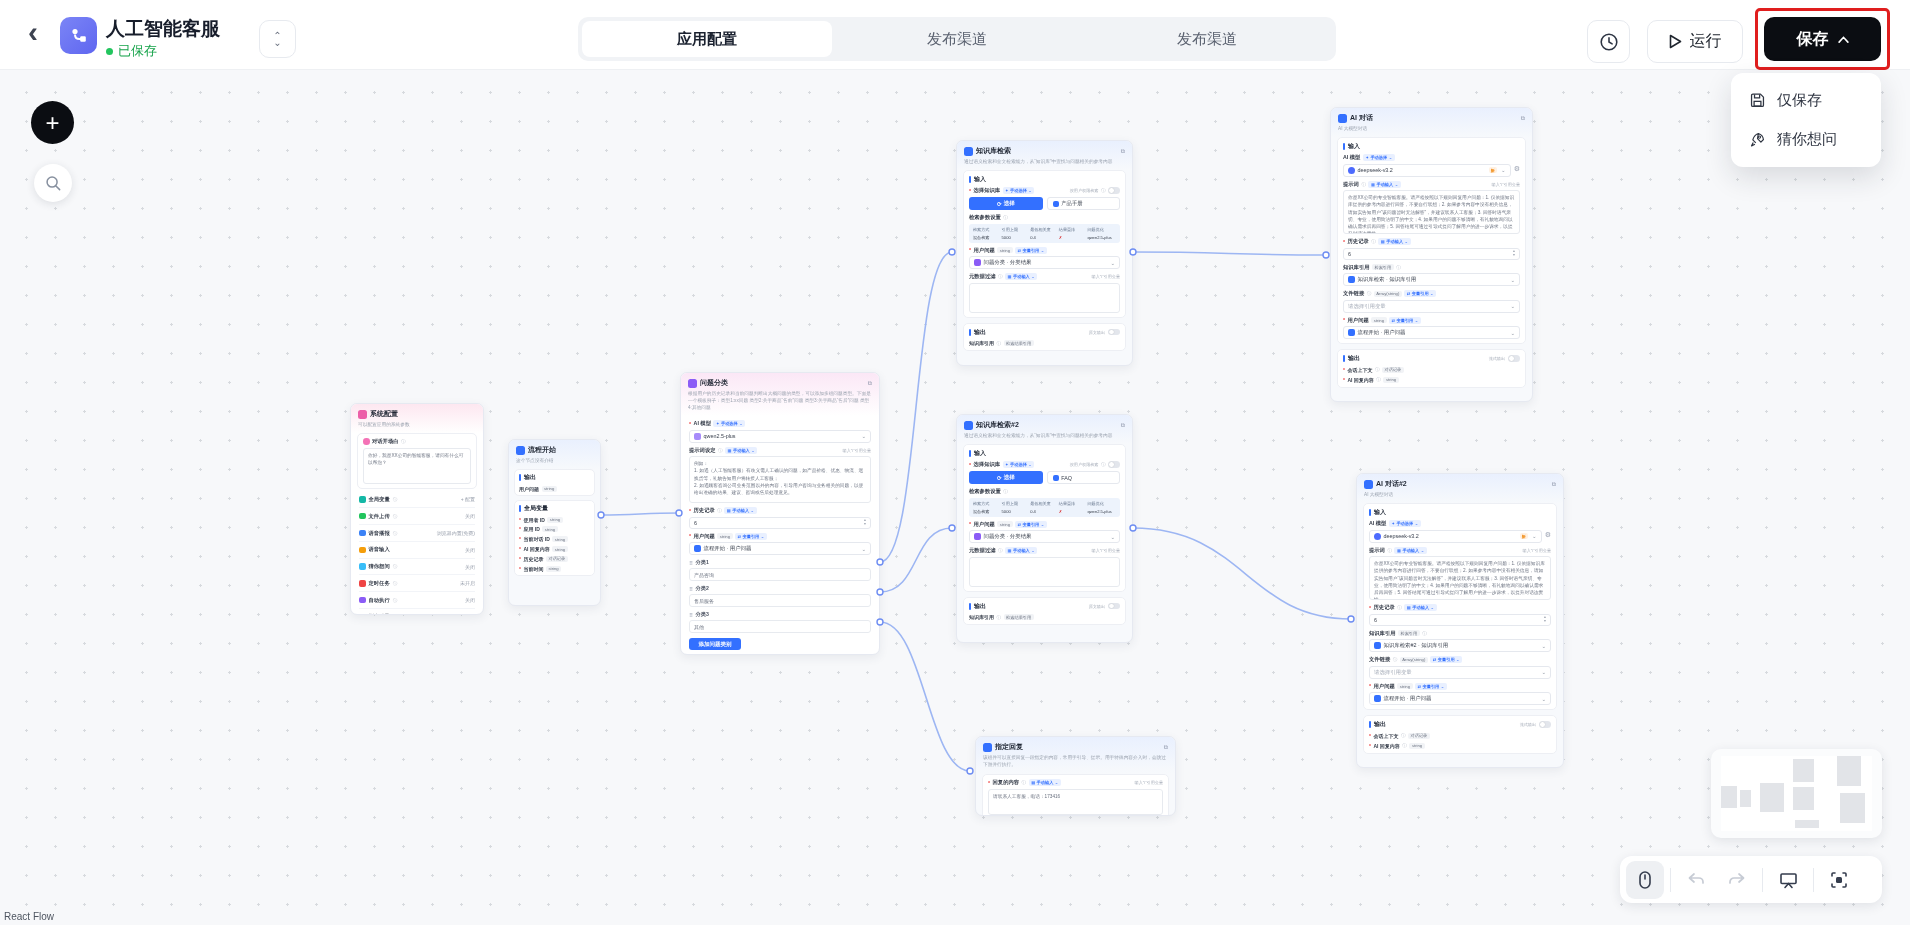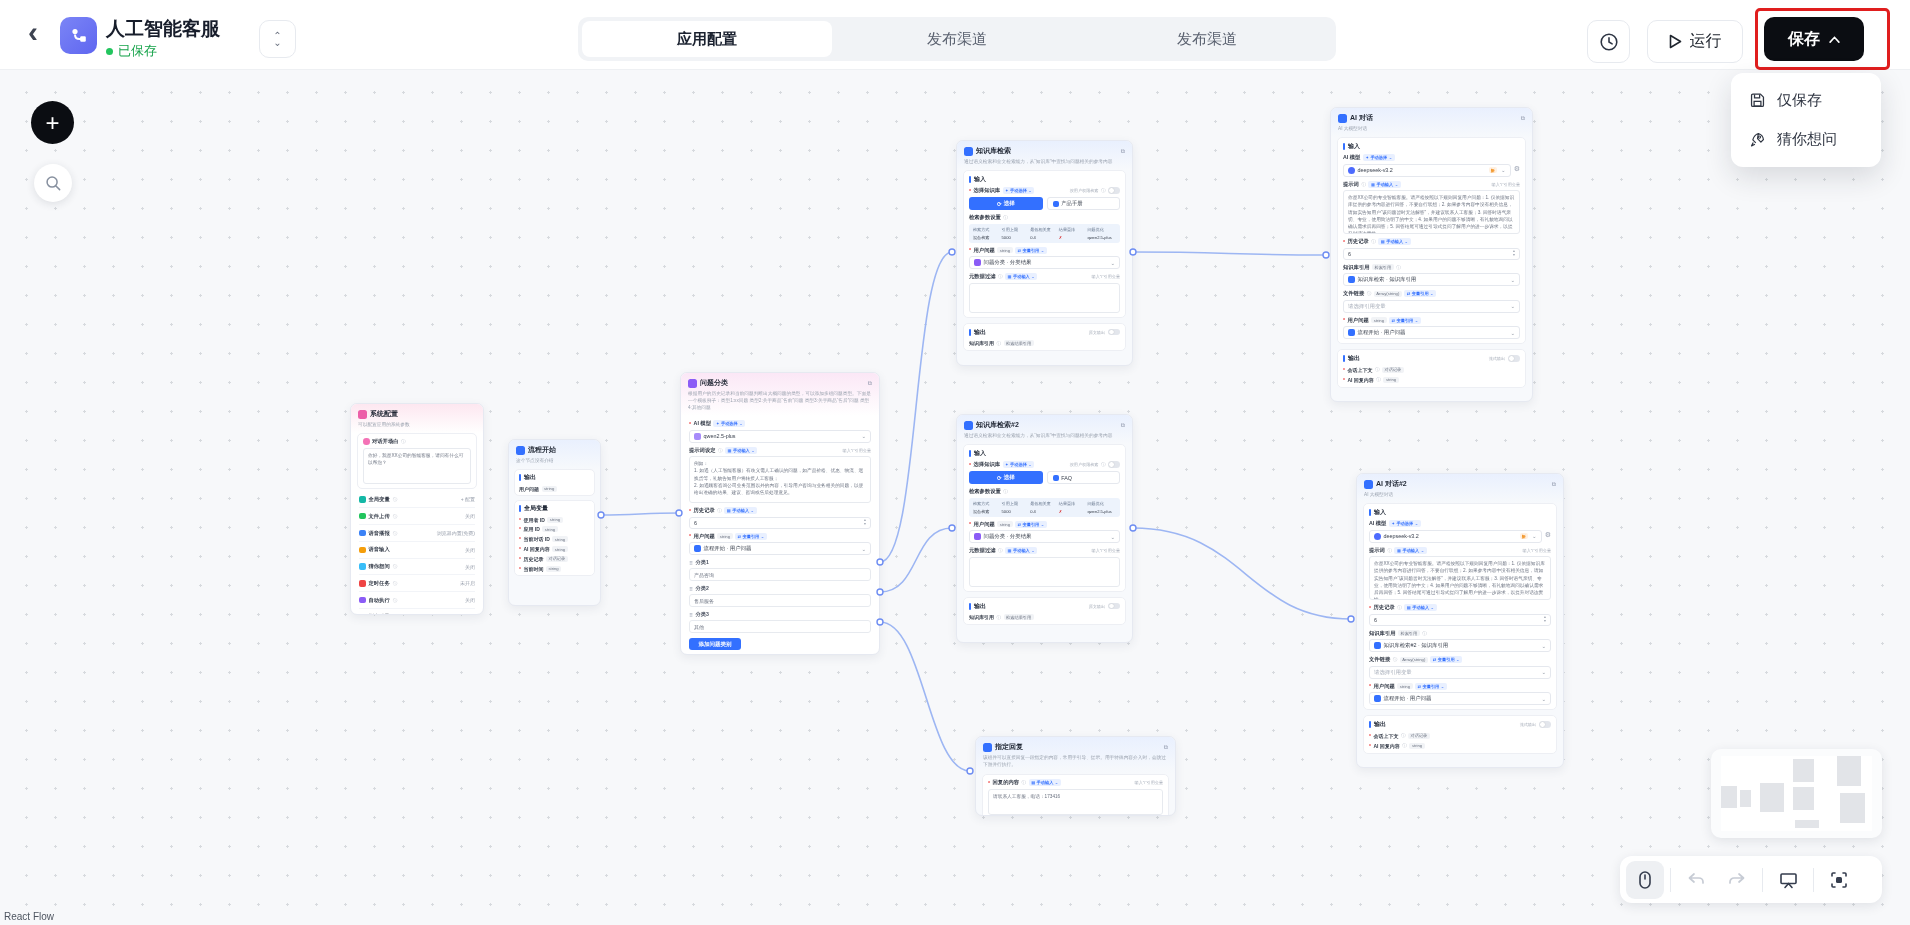--- a/index.html
+++ b/index.html
@@ -23,21 +23,21 @@
   .tab { flex:1; display:flex; align-items:center; justify-content:center; font-size:15px;
          color:#5b6270; border-radius:8px; cursor:pointer; }
   .tab.active { background:#fff; color:#1b2230; font-weight:600; }
   .iconbtn { position:absolute; width:43px; height:43px; border:1px solid #e7eaef; border-radius:10px;
              background:#fff; display:flex; align-items:center; justify-content:center; cursor:pointer;}
   .runbtn { position:absolute; left:1647px; top:20px; height:43px; width:96px; border:1px solid #e7eaef;
             border-radius:10px; background:#fff; display:flex; align-items:center; justify-content:center;
             gap:8px; font-size:16px; color:#20262f; cursor:pointer;}
   .redbox { position:absolute; left:1755px; top:8px; width:135px; height:62px;
             border:3px solid #e01e1e; border-radius:5px; z-index:21;}
-  .savebtn { position:absolute; left:6px; top:6px; width:100px; height:44px; background:#0b0d12;
+  .savebtn { position:absolute; left:6px; top:6px; width:117px; height:44px; background:#0b0d12;
              border-radius:10px; display:flex; align-items:center; justify-content:center; gap:9px;
              color:#fff; font-size:16px; font-weight:700; cursor:pointer;}
   .savemenu { position:absolute; left:1731px; top:73px; width:150px; background:#fff; border-radius:12px;
               box-shadow:0 10px 28px rgba(25,32,50,.14); padding:8px 0; z-index:22;}
   .smi { display:flex; align-items:center; gap:11px; padding:10px 18px; font-size:15px; color:#2f3542; cursor:pointer;}
 
   
   .canvas { position:absolute; left:0; top:70px; width:1910px; height:855px;
             background-color:#f7f8fa;
             background-image:radial-gradient(circle,#d7dade 1.3px,transparent 1.4px);

